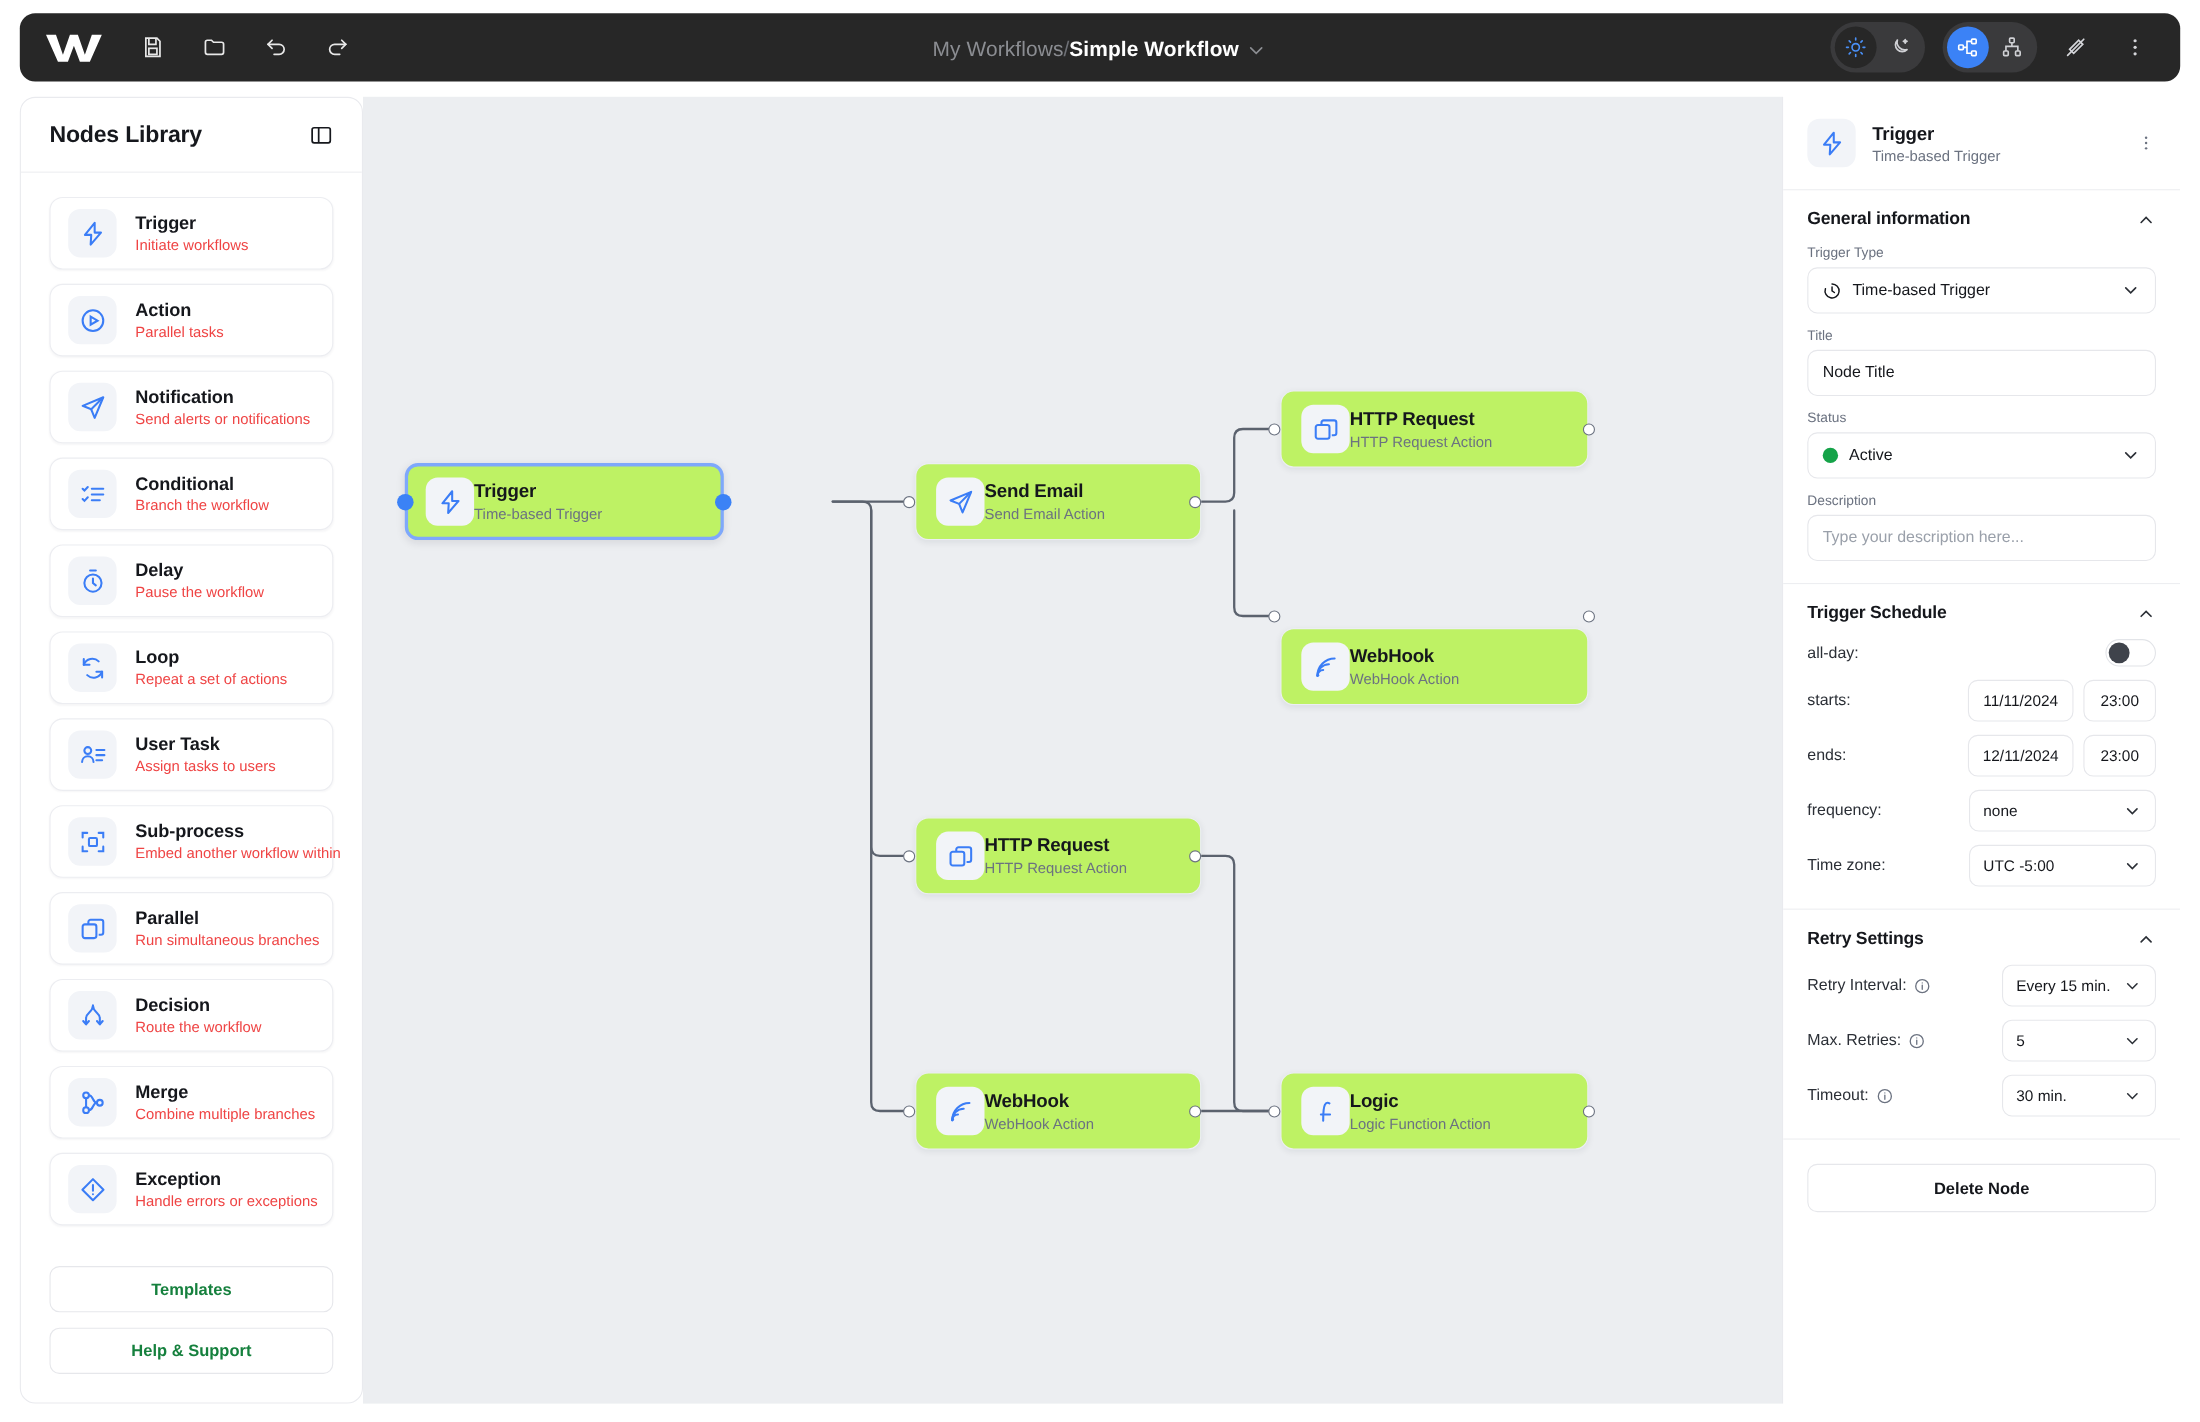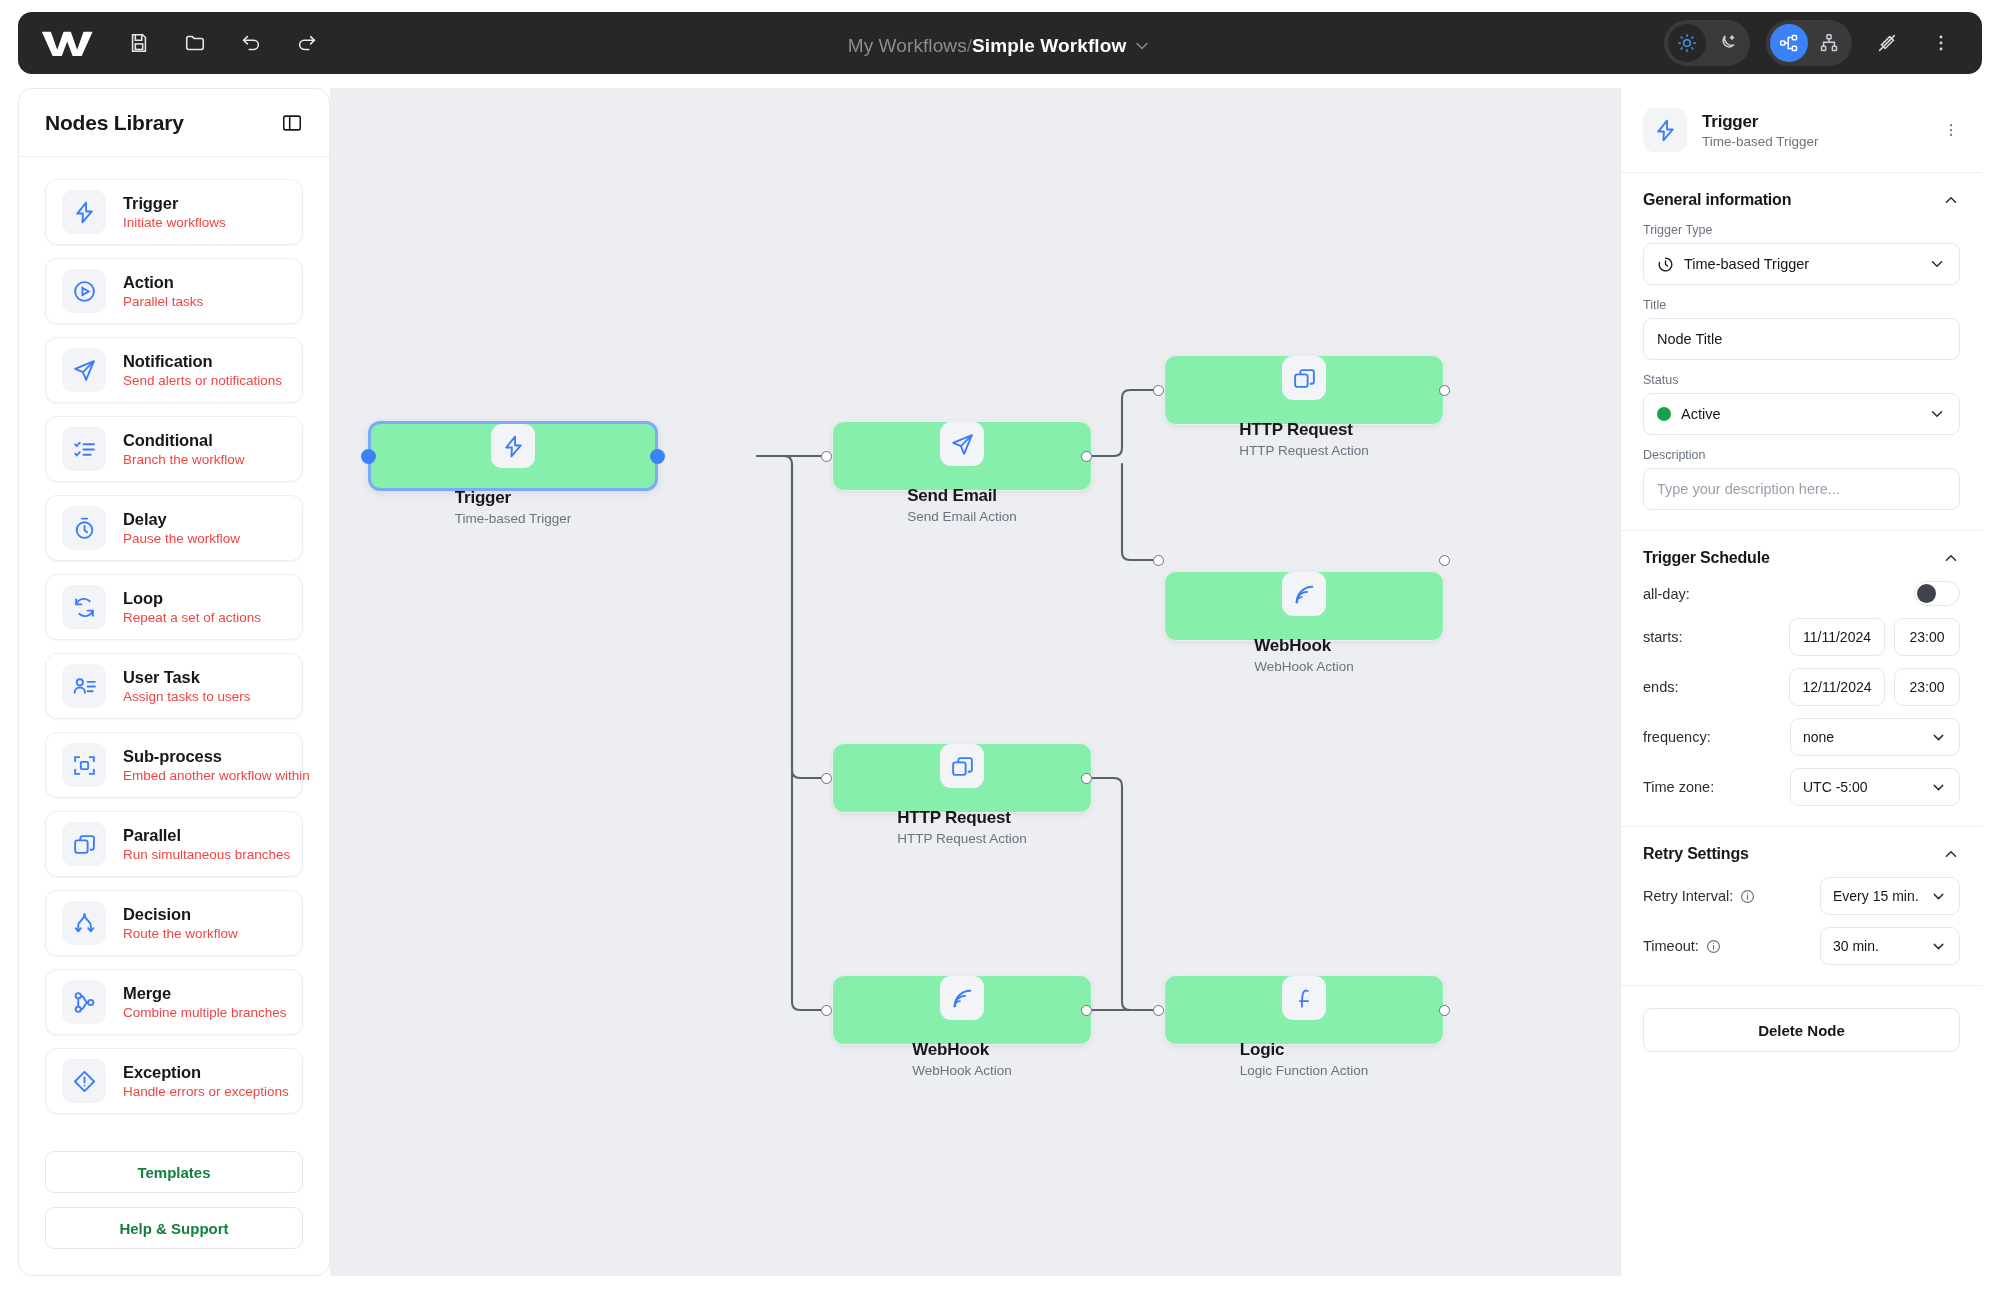--- a/index.html
+++ b/index.html
@@ -80,26 +80,25 @@
   }
 
   
   .canvas {
     position: absolute; left: 330px; top: 88px; width: 1290px; height: 1188px;
     background: #eceef1; overflow: hidden;
   }
   .canvas svg.edges { position: absolute; left: 0; top: 0; width: 1290px; height: 1188px; }
 
   .gnode {
-    position: absolute; background: #86efac; border-radius: 12px;
+    position: absolute; background: #bef264; border-radius: 12px;
     border: 1px solid #eceef2;
     box-shadow: 0 2px 6px rgba(16,24,40,.07);
-    display: flex; align-items: center; gap: 20px; padding: 0 18px;
+    display: flex; align-items: center; gap: 0; padding: 0 18px;
     cursor: pointer;
-    flex-direction: column;
   }
   .gnode.selected {
     border: 3px solid #7ea8fb;
     box-shadow: 0 2px 8px rgba(16,24,40,.10);
     padding: 0 16px;
   }
   .gn-ico {
     width: 44px; height: 44px; border-radius: 11px; background: #f2f4f8;
     display: flex; align-items: center; justify-content: center; color: #3b7df6; flex: 0 0 44px;
   }
@@ -758,20 +757,42 @@
             <span>Every 15 min.</span>
             <span class="chev">
               <svg width="17" height="17" viewBox="0 0 24 24" fill="none" stroke="currentColor" stroke-width="2" stroke-linecap="round">
                   <path d="M6 9l6 6 6-6"></path>
                 </svg>
             </span>
           </span>
         </span>
       </div>
 
+      <div class="row">
+        <span class="row-label">
+          <span>Max. Retries:</span>
+          <span class="info-i">
+            <svg viewBox="0 0 24 24" fill="none" stroke="currentColor" stroke-width="1.9">
+                <circle cx="12" cy="12" r="9.5"></circle>
+                <path d="M12 10.5v6" stroke-linecap="round"></path>
+                <circle cx="12" cy="7.3" r=".9" fill="currentColor" stroke="none"></circle>
+              </svg>
+          </span>
+        </span>
+        <span class="row-ctrls">
+          <span class="sel w140">
+            <span>5</span>
+            <span class="chev">
+              <svg width="17" height="17" viewBox="0 0 24 24" fill="none" stroke="currentColor" stroke-width="2" stroke-linecap="round">
+                  <path d="M6 9l6 6 6-6"></path>
+                </svg>
+            </span>
+          </span>
+        </span>
+      </div>
 
       <div class="row">
         <span class="row-label">
           <span>Timeout:</span>
           <span class="info-i">
             <svg viewBox="0 0 24 24" fill="none" stroke="currentColor" stroke-width="1.9">
                 <circle cx="12" cy="12" r="9.5"></circle>
                 <path d="M12 10.5v6" stroke-linecap="round"></path>
                 <circle cx="12" cy="7.3" r=".9" fill="currentColor" stroke="none"></circle>
               </svg>

